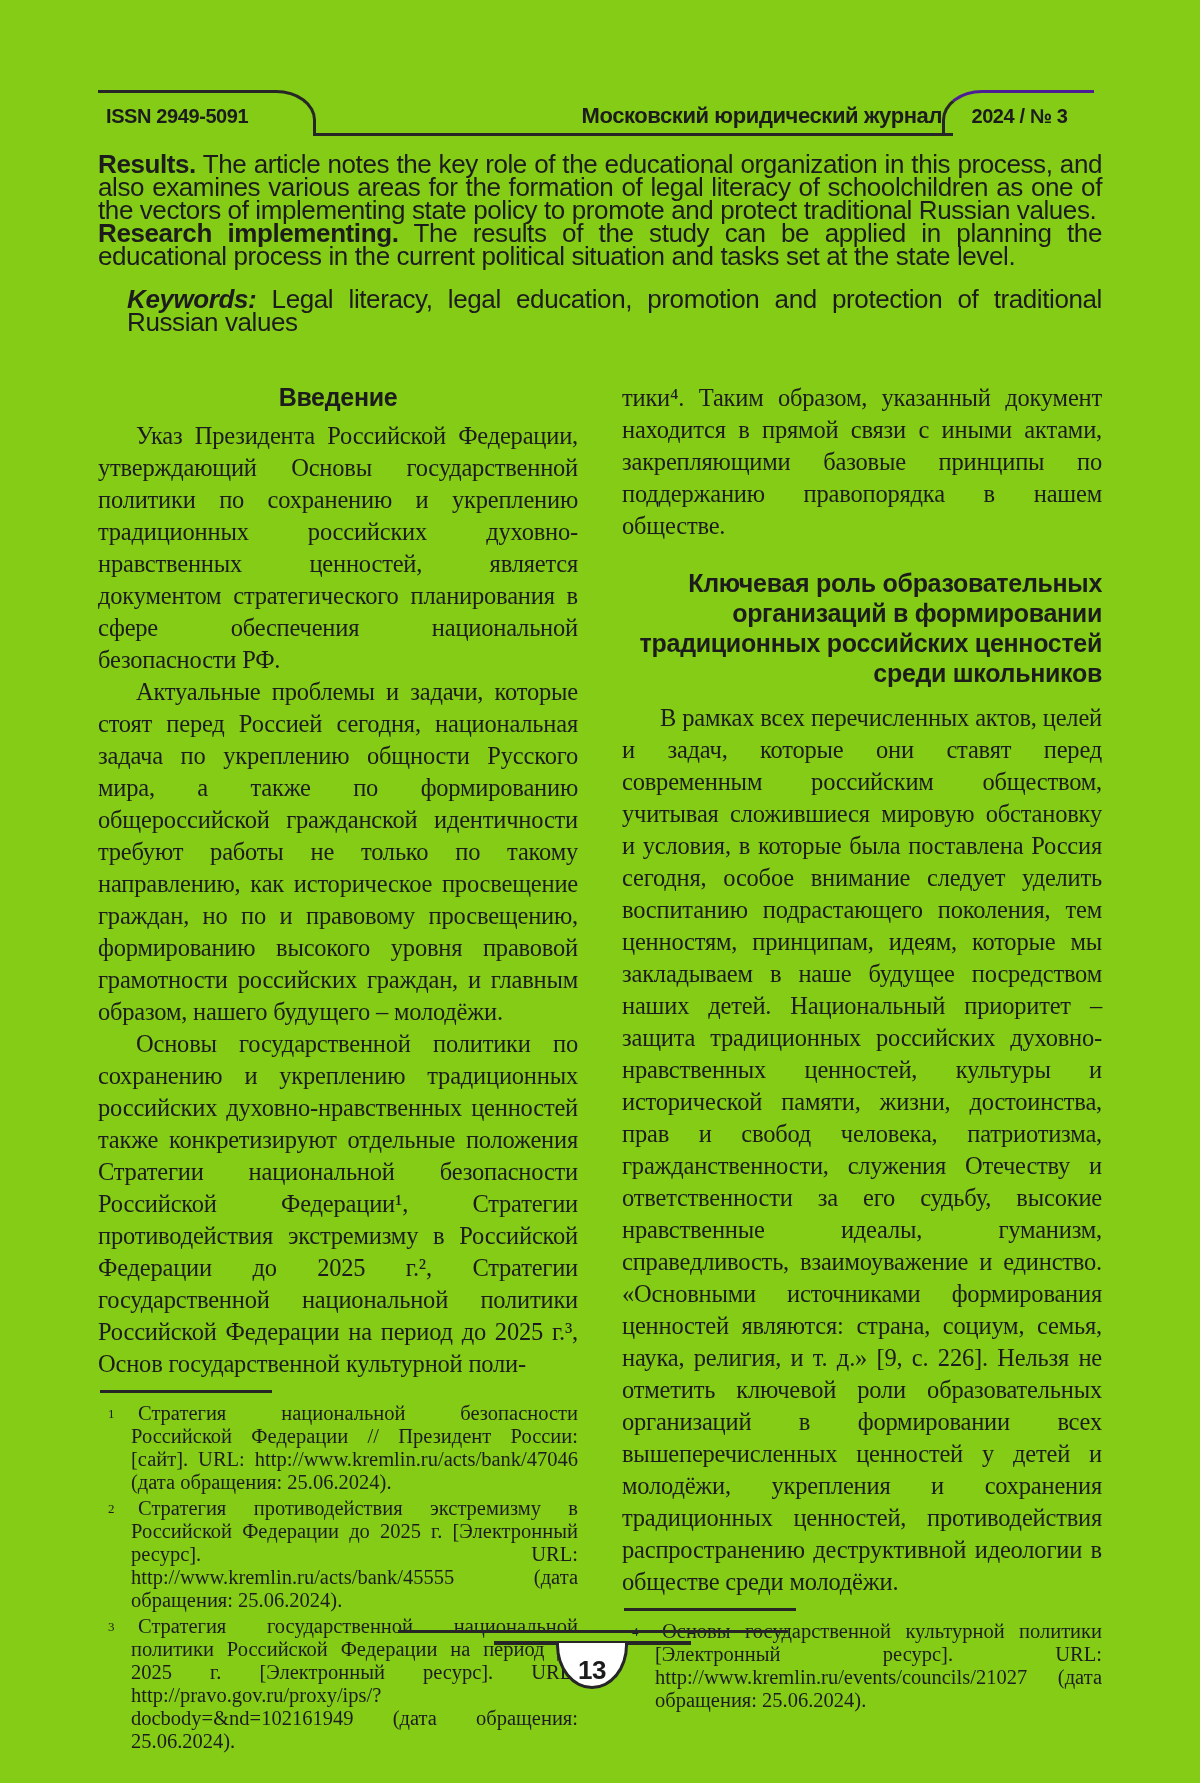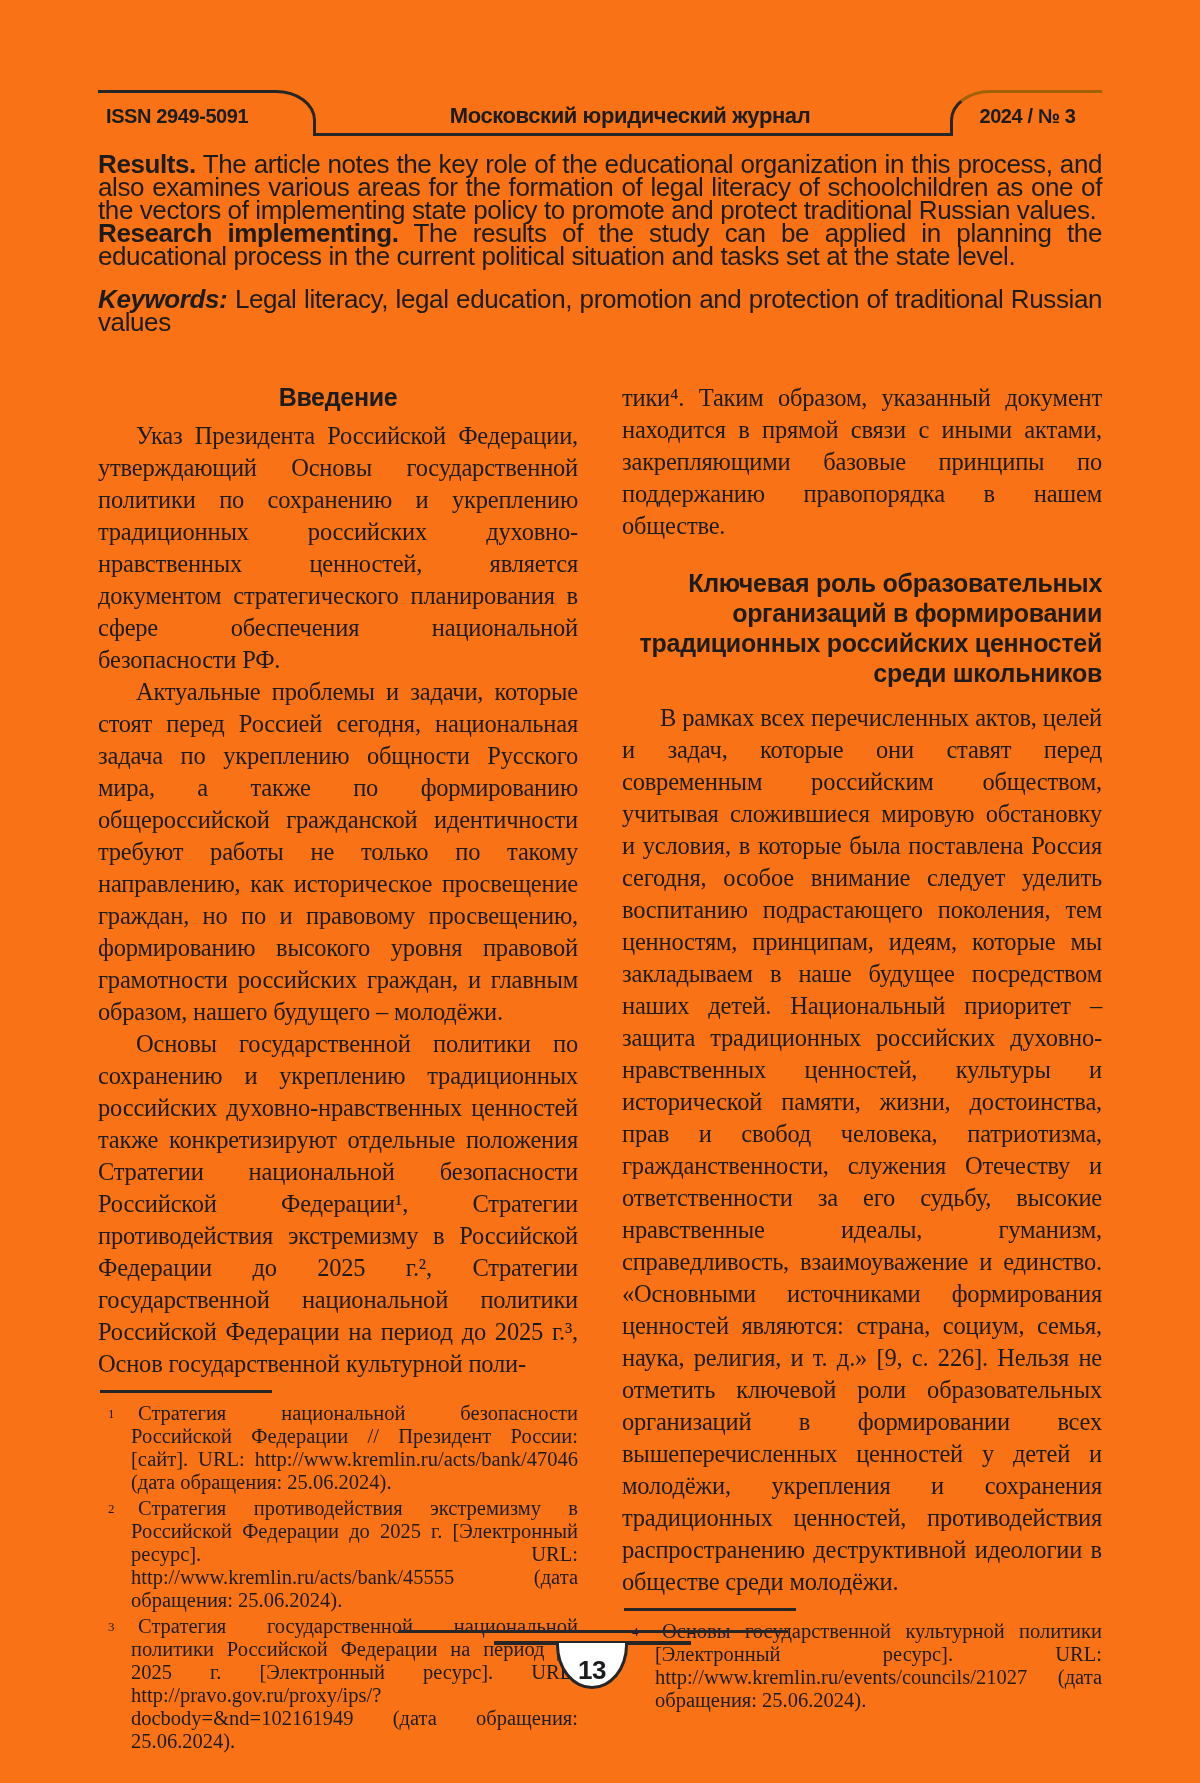--- a/index.html
+++ b/index.html
@@ -1,58 +1,58 @@
 <!DOCTYPE html>
 <html lang="ru"><head>
 <meta charset="utf-8">
 <style>
   html,body { margin:0; padding:0; background:#e8e8e8; }
   .page {
     position:relative;
     width:1200px; height:1783px;
     margin:0 auto;
-    background:#f97316;
+    background:#84cc16;
     color:#1c1c1c;
     font-family:"Liberation Serif","DejaVu Serif",serif;
     overflow:hidden;
     box-sizing:border-box;
     padding:90px 98px 0 98px;
   }
   
   .header { position:relative; height:46px; }
   .tab-left {
     position:absolute; left:0; top:0; width:218px; height:46px;
     border-top:3px solid #262626; border-right:3px solid #262626;
     border-top-right-radius:40px 30px;
     box-sizing:border-box;
   }
   .tab-right {
-    position:absolute; right:0; top:0; width:152px; height:46px;
-    border-top:3px solid #a16207; border-left:3px solid #262626;
+    position:absolute; right:8px; top:0; width:152px; height:46px;
+    border-top:3px solid #4c1d95; border-left:3px solid #262626;
     border-top-left-radius:40px 30px;
     box-sizing:border-box;
     text-decoration:underline;
   }
   .header-base { position:absolute; left:215px; right:149px; bottom:0; height:3px; background:#262626; }
   .hdr-txt { font-family:"Liberation Sans","DejaVu Sans",sans-serif; font-weight:700; letter-spacing:-0.4px; }
   .issn  { position:absolute; left:8px;  top:13px; font-size:20px; line-height:1; }
   .issue { position:absolute; left:0; right:0; top:13px; text-align:center; font-size:20px; line-height:1; }
   .journal-title {
     position:absolute; left:220px; right:160px; bottom:9px;
-    text-align:center; font-size:22px; line-height:1;
+    text-align:right; font-size:22px; line-height:1;
   }
   
   .abstract {
     margin:17px 0 0 0;
     font-family:"Liberation Sans","DejaVu Sans",sans-serif;
     font-size:26px; line-height:23px; letter-spacing:-0.4px;
     text-align:justify;
   }
   .abstract p { margin:0; }
-  .abstract .keywords { margin-top:20px; }
+  .abstract .keywords { margin-top:20px;margin-left:29px; }
   .kw-label { font-weight:700; font-style:italic; }
   .b-label  { font-weight:700; }
   
   .columns { display:flex; gap:44px; margin-top:48px; }
   .col { width:480px; box-sizing:border-box; }
   .col-heading {
     font-family:"Liberation Sans","DejaVu Sans",sans-serif;
     font-weight:700; font-size:25px; line-height:30px;
     text-align:center; letter-spacing:-0.3px;
     margin:0 0 8px 0;

